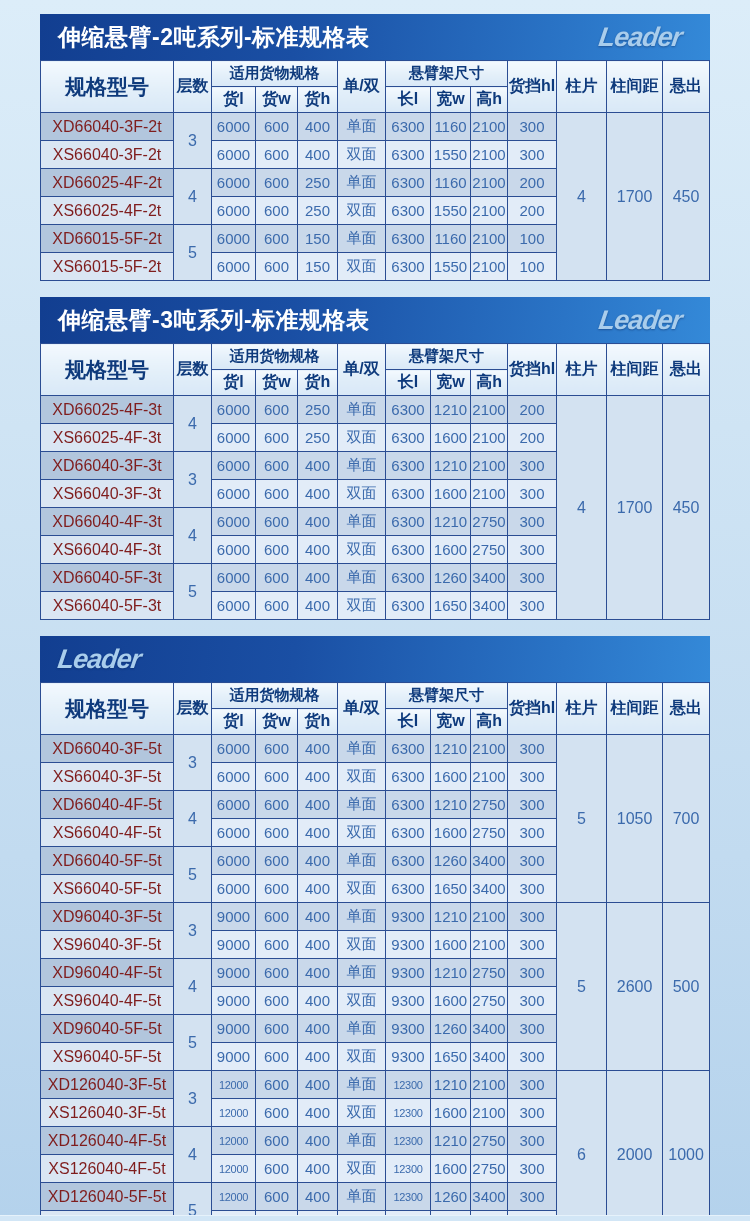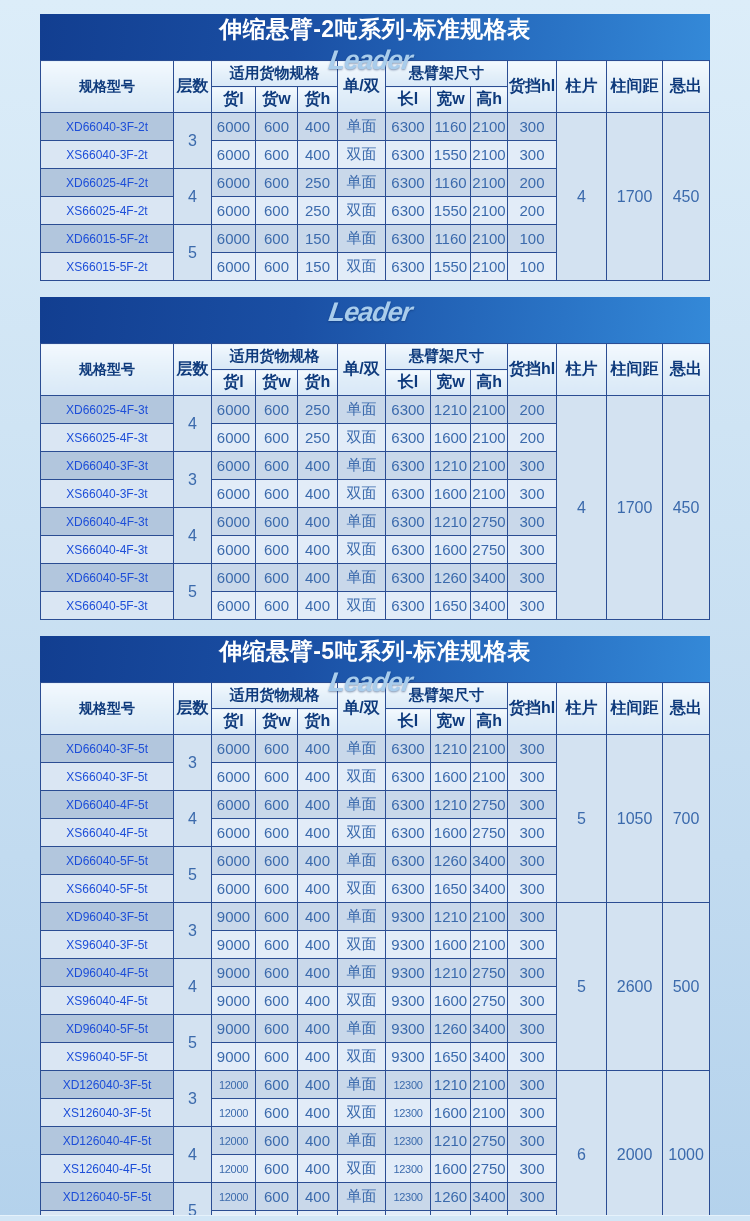--- a/index.html
+++ b/index.html
@@ -7,45 +7,45 @@
     width:750px;height:1221px;overflow:hidden;position:relative;
     background:linear-gradient(180deg,#dcedf9 0%,#cfe4f4 35%,#c2dbf0 70%,#b4d2ec 100%);
     font-family:"Liberation Sans","DejaVu Sans",sans-serif;
     -webkit-font-smoothing:antialiased;
   }
   .spec-section{margin:0 40px 16px 40px;}
   .spec-section.first{padding-top:14px;}
   .titlebar{
     height:46px;display:flex;align-items:center;justify-content:space-between;
     background:linear-gradient(95deg,#123e90 0%,#1a4fa4 38%,#2a74c6 78%,#3489d8 100%);
-    padding:0 18px 0 18px;box-sizing:border-box;flex-direction:column;
+    padding:0 18px 0 18px;box-sizing:border-box;
   }
   .titlebar .title{
     color:#ffffff;font-size:23px;font-weight:bold;letter-spacing:0.5px;
   }
   .titlebar .logo{
     color:#a9cdec;font-size:27px;font-weight:bold;font-style:italic;
     letter-spacing:-1px;transform:skewX(-8deg);margin-right:10px;
     text-shadow:0 1px 2px rgba(9,38,92,0.45);
   }
   table{
     width:670px;border-collapse:collapse;table-layout:fixed;
   }
   th,td{
     border:1px solid #2b4d93;text-align:center;vertical-align:middle;
     padding:0;overflow:hidden;white-space:nowrap;
   }
   thead th{
     background:linear-gradient(180deg,#f3f9fe 0%,#e3eff9 55%,#d8e8f7 100%);
     color:#0e3a7c;height:25px;font-size:16px;font-weight:bold;
   }
-  thead th.big{font-size:14px;}
+  thead th.big{font-size:21px;}
   thead th.grp{font-size:15px;}
   tbody td{height:27px;font-size:15px;color:#3b6aac;}
-  td.model{font-size:12px;color:#1d4ed8;background:#dae6f3;}
+  td.model{font-size:16px;color:#7f1d1d;background:#dae6f3;}
   tr.xd td.model{background:#b2c6dd;}
   tr.xd td.val{background:#c9d8ea;}
   tr.xs td.model{background:#dae6f3;}
   tr.xs td.val{background:#e2ecf8;}
   td.merged{background:#d3e2f1;font-size:16px;}
   td.small{font-size:11px;letter-spacing:-0.3px;}
   .bottom-strip{
     position:absolute;left:0;right:0;bottom:0;height:5px;
     background:#d2e6f6;border-top:1px solid #e6f2fb;
   }
@@ -167,20 +167,21 @@
           <td class="val">1550</td>
           <td class="val">2100</td>
           <td class="val">100</td>
         </tr>
       </tbody>
   </table>
 </section>
 
 <section class="spec-section">
   <div class="titlebar">
+    <span class="title">伸缩悬臂-3吨系列-标准规格表</span>
     <span class="logo">Leader</span>
   </div>
   <table>
     <colgroup>
       <col style="width:133px">
         <col style="width:38px">
         <col style="width:44px">
         <col style="width:42px">
       <col style="width:40px">
         <col style="width:48px">
@@ -308,21 +309,20 @@
           <td class="val">1650</td>
           <td class="val">3400</td>
           <td class="val">300</td>
         </tr>
       </tbody>
   </table>
 </section>
 
 <section class="spec-section">
   <div class="titlebar">
-    <span class="title">伸缩悬臂-5吨系列-标准规格表</span>
     <span class="logo">Leader</span>
   </div>
   <table>
     <colgroup>
       <col style="width:133px">
         <col style="width:38px">
         <col style="width:44px">
         <col style="width:42px">
       <col style="width:40px">
         <col style="width:48px">

